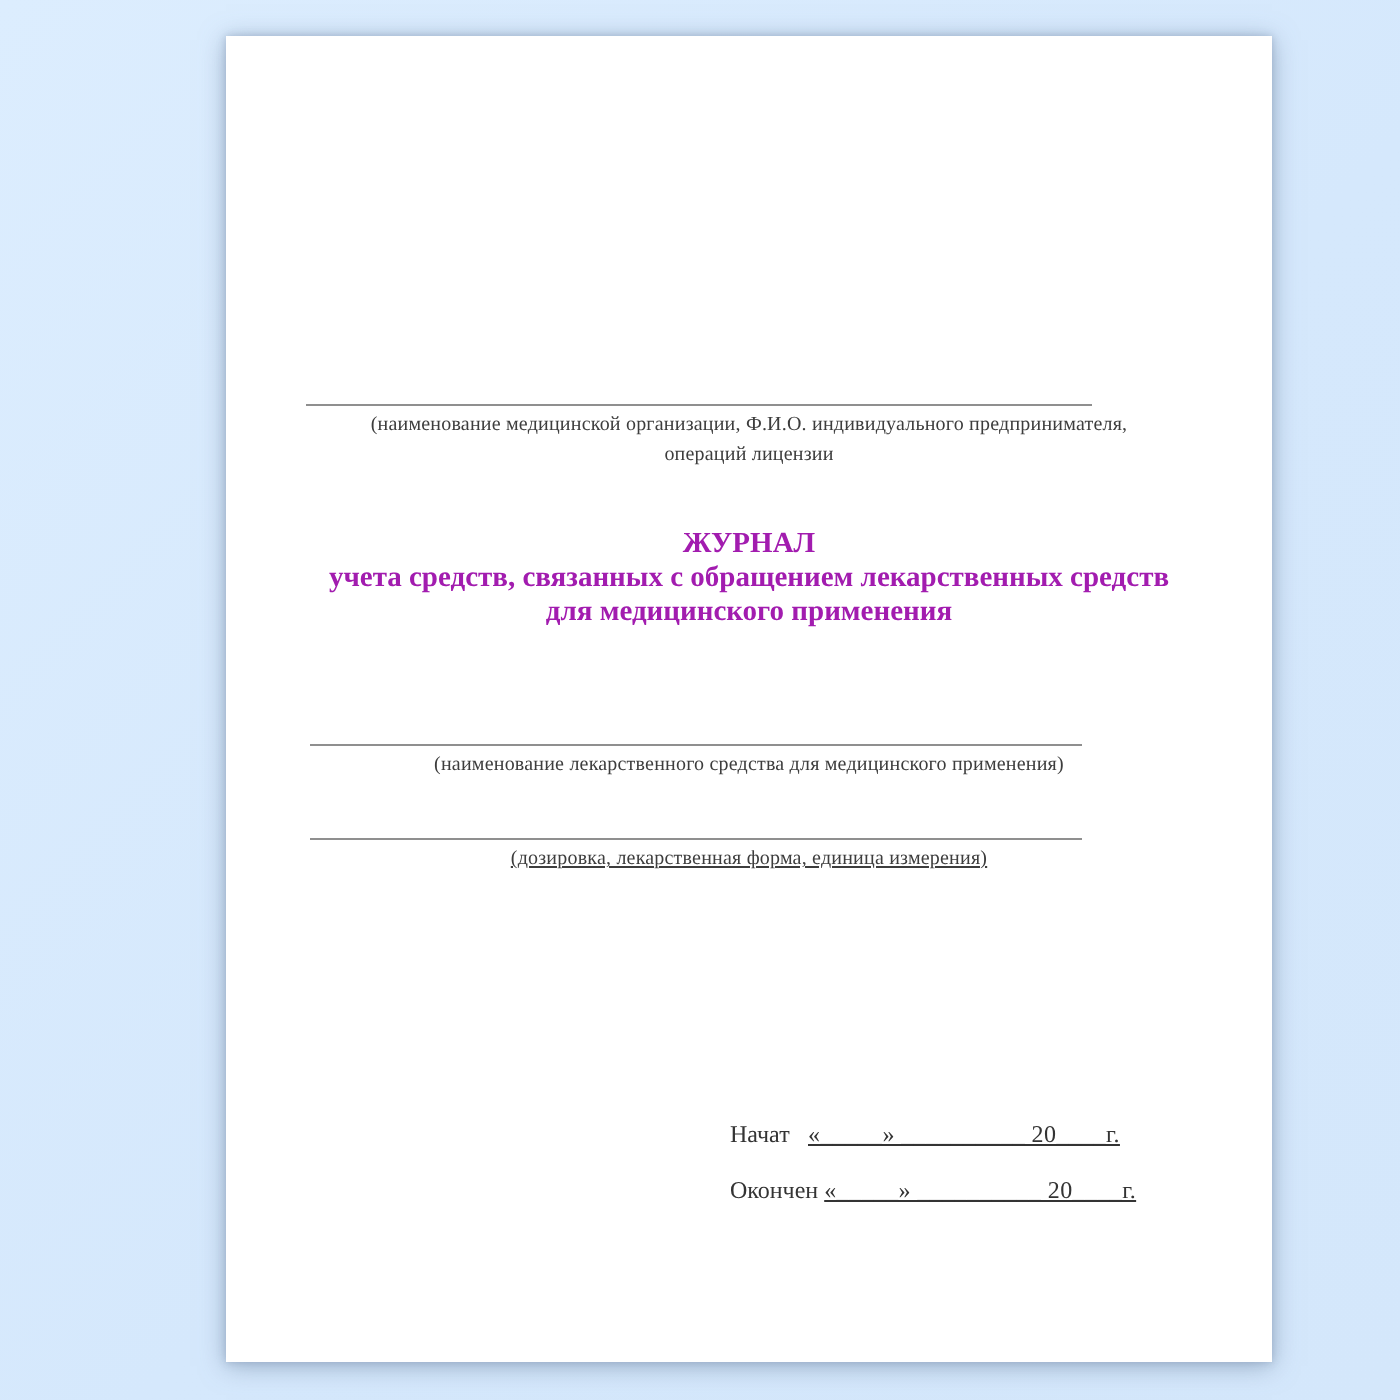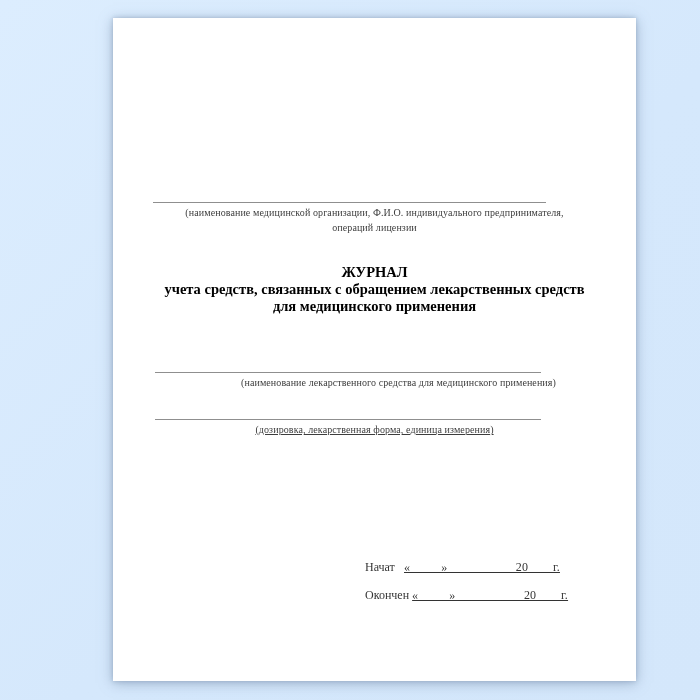--- a/index.html
+++ b/index.html
@@ -36,33 +36,33 @@
     position: absolute;
     left: 0;
     width: 100%;
     text-align: center;
     font-size: 10px;
     line-height: 15px;
     color: #3d3d3d;
     letter-spacing: 0.1px;
   }
   .caption-org  { top: 187px; }
-  .caption-drug { top: 358px; line-height: 14px; padding-left: 24px; }
+  .caption-drug { top: 358px; line-height: 14px; }
   .caption-dose { top: 405px; line-height: 14px; text-decoration: underline; }
 
   .title {
     position: absolute;
     top: 246px;
     left: 0;
     width: 100%;
     text-align: center;
     font-weight: bold;
     font-size: 14.5px;
     line-height: 17px;
-    color: #000000;
+    color: #a21caf;
   }
 
   .dates {
     position: absolute;
     top: 541px;
     left: 252px;
     font-size: 12px;
     color: #343434;
   }
   .date-row {

